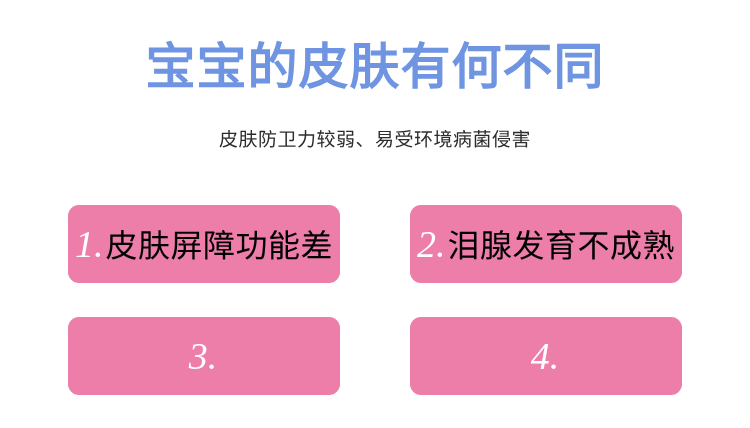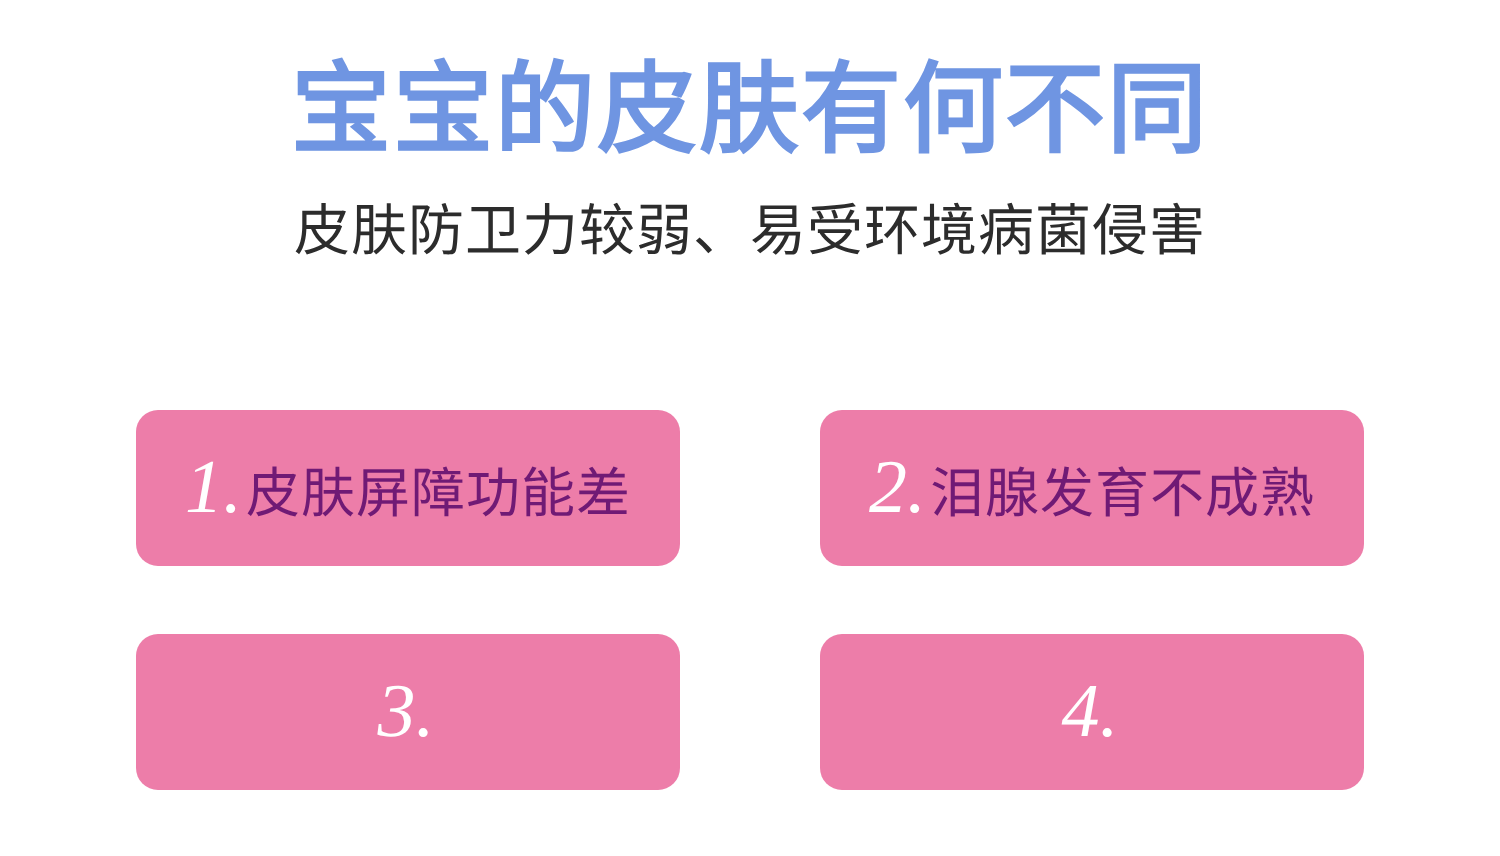--- a/index.html
+++ b/index.html
@@ -27,35 +27,35 @@
   
   .heading-block {
     position: absolute;
     left: 0;
     top: 0;
     width: 750px;
     text-align: center;
   }
 
   .page-title {
-    margin: 4px;
+    margin: 16px;
     padding-top: 20px;
     font-size: 50px;
     line-height: 62px;
     font-weight: 700;
     letter-spacing: 1px;
     color: #6f95e2;
     font-family: "Liberation Sans", "DejaVu Sans", sans-serif;
     white-space: nowrap;
   }
 
   .page-subtitle {
     margin: 0;
     padding-top: 10px;
-    font-size: 28px;
+    font-size: 19px;
     line-height: 32px;
     font-weight: 400;
     letter-spacing: 0.5px;
     color: #2c2c2c;
     font-family: "Liberation Sans", "DejaVu Sans", sans-serif;
     white-space: nowrap;
   }
 
   
   .feature-grid {
@@ -94,24 +94,24 @@
     font-weight: 400;
     font-size: 38px;
     line-height: 1;
     color: #ffffff;
     margin-right: 2px;
     letter-spacing: 0;
   }
 
   .card-label {
     font-family: Liberation Serif, serif;
-    font-size: 27px;
+    font-size: 32px;
     line-height: 1;
     font-weight: 400;
-    color: #701a75;
+    color: #000000;
     letter-spacing: 0.5px;
   }
 </style>
 </head>
 <body>
 
 <div class="page">
 
   <div class="heading-block">
     <h1 class="page-title">宝宝的皮肤有何不同</h1>

